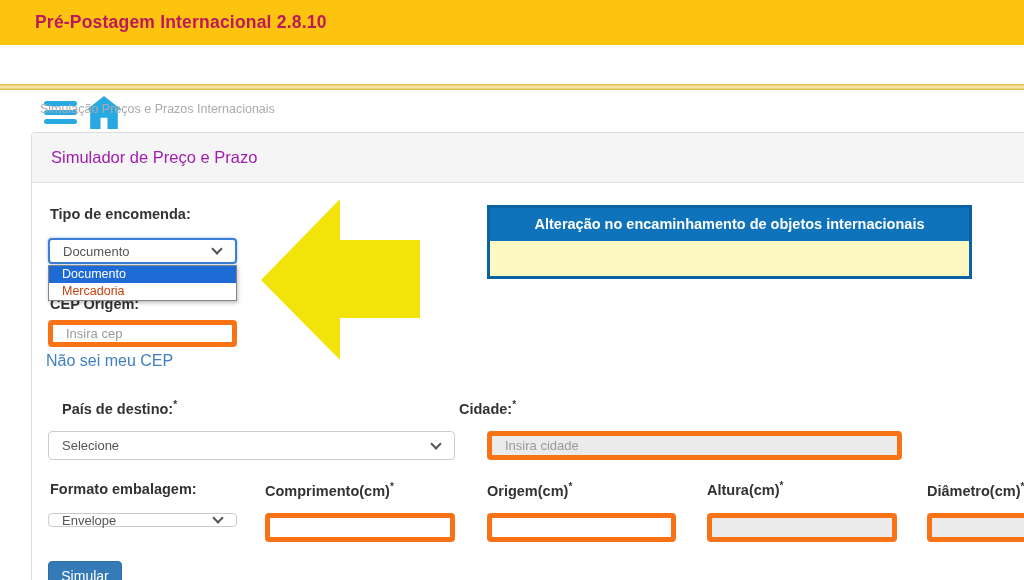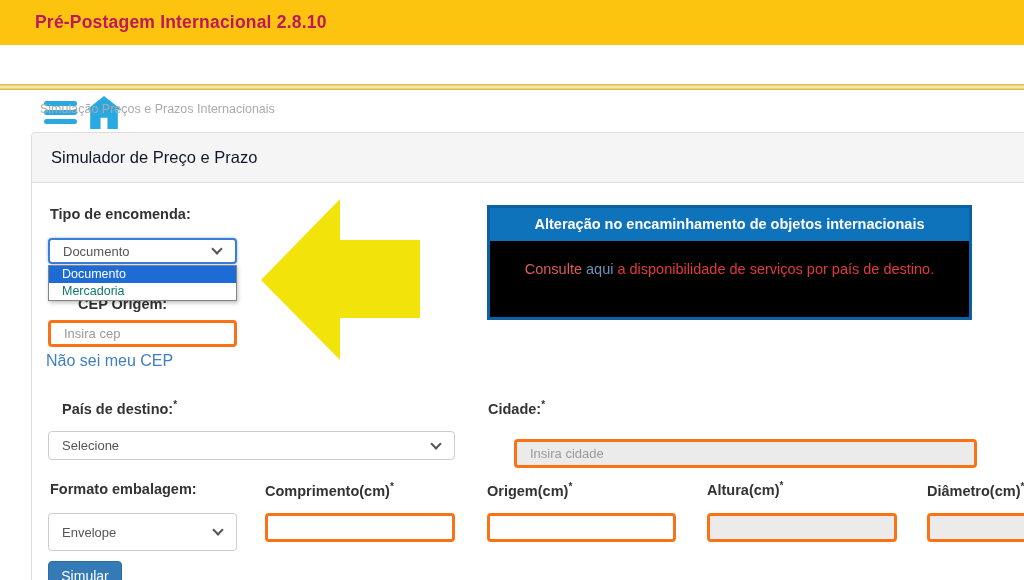--- a/index.html
+++ b/index.html
@@ -33,66 +33,66 @@
   
   .panel {
     position:absolute; left:31px; top:132px; width:1010px; height:470px;
     background:#fff; border:1px solid #ddd; border-radius:4px 4px 0 0;
   }
   .panel-header {
     position:absolute; left:0; top:0; width:100%; height:50px;
     background:#f5f5f5; border-bottom:1px solid #ddd; border-radius:3px 3px 0 0;
     display:flex; align-items:center;
   }
-  .panel-title { padding-left:19px; font-size:16.5px; color:#0f172a; }
+  .panel-title { padding-left:19px; font-size:16.5px; color:#a21caf; }
 
   
   .lbl { position:absolute; font-size:14.5px; font-weight:bold; color:#333; white-space:nowrap; }
   .lbl sup { font-size:10px; font-weight:bold; color:#333; }
 
   .sel {
     position:absolute; background:#fff; border:1px solid #ccc; border-radius:4px;
     display:flex; align-items:center; font-size:13px; color:#555; cursor:pointer;
   }
   .sel .sel-text { padding-left:13px; flex:1 1 auto; overflow:hidden; white-space:nowrap; }
   .chevron-down {
     flex:0 0 auto; width:8px; height:8px; margin-right:14px; margin-top:-4px;
     border-right:2px solid #555; border-bottom:2px solid #555; transform:rotate(45deg);
   }
   .sel.focused { border:2px solid #3a7fd5; box-shadow:0 0 3px rgba(58,127,213,.55); }
 
   .inp {
-    position:absolute; background:#fff; border:3px solid #f97316; border-radius:4px;
+    position:absolute; background:#fff; border:5px solid #f97316; border-radius:4px;
     font-size:13px; color:#333; padding-left:13px;
     font-family:"Liberation Sans", sans-serif;
   }
   .inp::placeholder { color:#9a9a9a; opacity:1; }
   .inp:disabled { background:#ebebeb; }
 
   .listbox {
     position:absolute; left:48px; top:265px; width:189px;
     background:#fff; border:1px solid #848484; box-shadow:1px 2px 4px rgba(0,0,0,.25);
     z-index:6; font-size:12.5px;
   }
-  .listbox .opt { height:17px; line-height:17px; padding-left:13px; color:#0f766e; cursor:pointer; white-space:nowrap; }
+  .listbox .opt { height:17px; line-height:17px; padding-left:13px; color:#c2410c; cursor:pointer; white-space:nowrap; }
   .listbox .opt.selected { background:var(--option-blue); color:#fff; }
 
   .cep-link { position:absolute; left:46px; top:352px; font-size:16px; color:#4080c0; cursor:pointer; text-decoration:none; }
 
   .simulate-btn {
     position:absolute; left:48px; top:561px; width:74px; height:30px;
     background:var(--button-blue); color:#fff; font-size:14px;
     border:1px solid #2e6da4; border-radius:4px; cursor:pointer;
     font-family:"Liberation Sans", sans-serif;
   }
 
   
   .alert-box {
-    position:absolute; left:487px; top:205px; width:485px; height:115px;
-    background:#000000; border:3px solid var(--alert-border); z-index:2;
+    position:absolute; left:487px; top:205px; width:485px; height:74px;
+    background:#fef9c3; border:3px solid var(--alert-border); z-index:2;
   }
   .alert-header {
     height:33px; background:var(--alert-blue); color:#fff;
     font-size:14.5px; font-weight:bold; text-align:center; line-height:33px; white-space:nowrap;
   }
   .alert-body {
     height:55px; display:flex; align-items:center; justify-content:center;
     font-size:14.5px; white-space:nowrap;
   }
   .alert-body .red { color:var(--alert-red); }
@@ -141,77 +141,72 @@
   <div class="sel focused" style="left:48px; top:238px; width:189px; height:26px; z-index:5;">
     <span class="sel-text">Documento</span>
     <span class="chevron-down"></span>
   </div>
 
   <div class="listbox">
     <div class="opt selected">Documento</div>
     <div class="opt">Mercadoria</div>
   </div>
 
-  <label class="lbl" style="left:50px; top:296px; z-index:1;margin-left:28px;">
+  <label class="lbl" style="left:50px; top:296px; z-index:1;">
     <span>CEP Origem:</span>
   </label>
 
   <input class="inp" style="left: 48px; top: 320px; width: 189px; height: 27px;" placeholder="Insira cep">
 
   <a class="cep-link" href="#">Não sei meu CEP</a>
 
   <label class="lbl" style="left:62px; top:399px;">
     <span>País de destino:</span><sup>*</sup>
   </label>
 
   <div class="sel" style="left:48px; top:431px; width:407px; height:29px;">
     <span class="sel-text">Selecione</span>
     <span class="chevron-down"></span>
   </div>
 
-  <label class="lbl" style="left:488px; top:399px;">
+  <label class="lbl" style="left:459px; top:399px;">
     <span>Cidade:</span><sup>*</sup>
   </label>
 
-  <input class="inp" style="left: 514px; top: 431px; width: 463px; height: 29px; margin-top: 8px;" disabled="" placeholder="Insira cidade">
+  <input class="inp" style="left: 487px; top: 431px; width: 415px; height: 29px;" disabled="" placeholder="Insira cidade">
 
   <label class="lbl" style="left:50px; top:481px;">
     <span>Formato embalagem:</span>
   </label>
   <label class="lbl" style="left:265px; top:481px;">
     <span>Comprimento(cm)</span><sup>*</sup>
   </label>
   <label class="lbl" style="left:487px; top:481px;">
     <span>Origem(cm)</span><sup>*</sup>
   </label>
   <label class="lbl" style="left:707px; top:480px;">
     <span>Altura(cm)</span><sup>*</sup>
   </label>
   <label class="lbl" style="left:927px; top:481px;">
     <span>Diâmetro(cm)</span><sup>*</sup>
   </label>
 
-  <div class="sel" style="left:48px; top:513px; width:189px; height:38px;justify-content:flex-end;">
+  <div class="sel" style="left:48px; top:513px; width:189px; height:14px;justify-content:flex-end;">
     <span class="sel-text">Envelope</span>
     <span class="chevron-down"></span>
   </div>
 
   <input class="inp" style="left: 265px; top: 513px; width: 190px; height: 29px;">
   <input class="inp" style="left: 487px; top: 513px; width: 189px; height: 29px;">
   <input class="inp" style="left: 707px; top: 513px; width: 190px; height: 29px;" disabled="">
   <input class="inp" style="left: 927px; top: 513px; width: 190px; height: 29px;" disabled="">
 
   <button class="simulate-btn">Simular</button>
 
   <aside class="alert-box">
     <div class="alert-header">Alteração no encaminhamento de objetos internacionais</div>
-    <div class="alert-body">
-      <span class="red-light">Consulte</span>
-      <span class="aqui-link">aqui</span>
-      <span class="red">a disponibilidade de serviços por país de destino.</span>
-    </div>
   </aside>
 
   <svg class="arrow-annotation" width="1024" height="580" viewBox="0 0 1024 580">
     <polygon points="261,280 340,199 340,240 420,240 420,318 340,318 340,360" fill="#f2e30b"></polygon>
   </svg>
 
 </div>
 
 </body></html>

